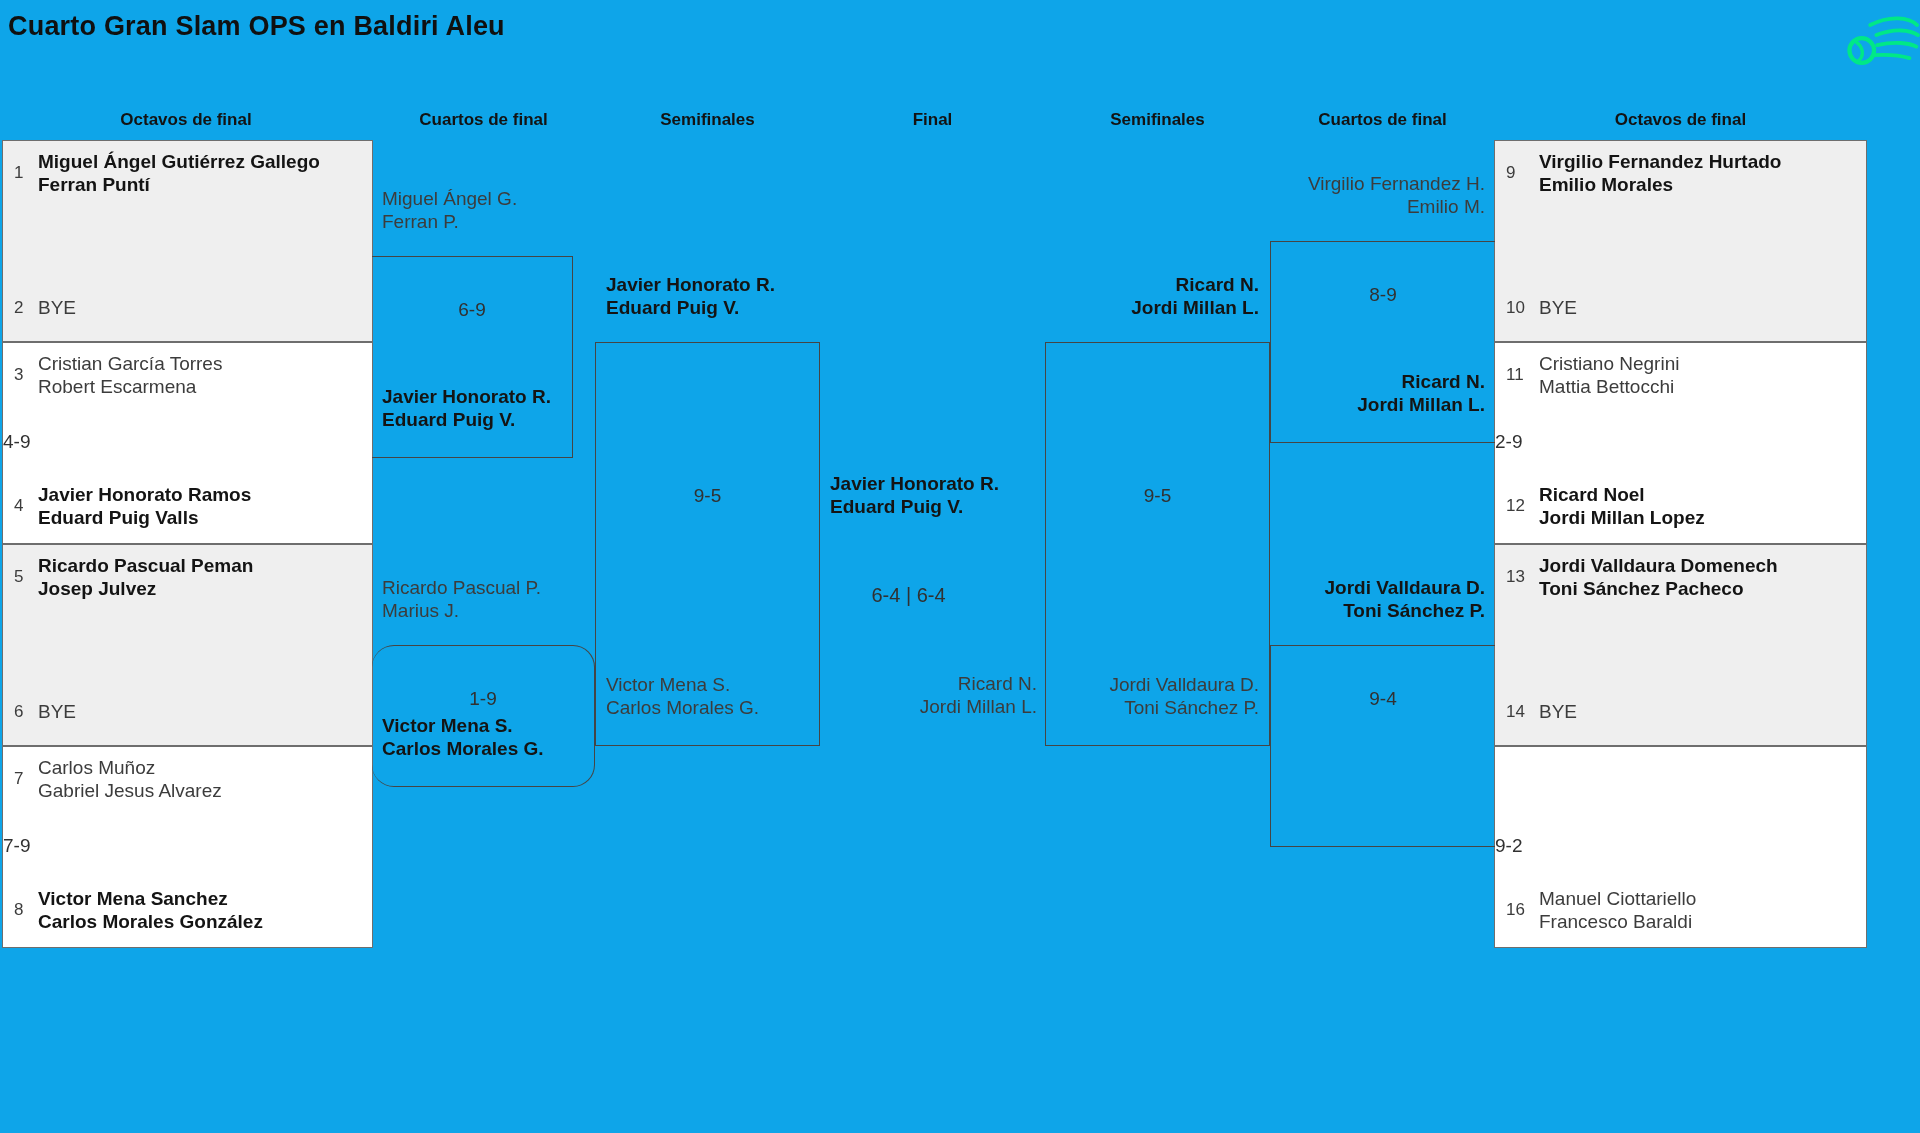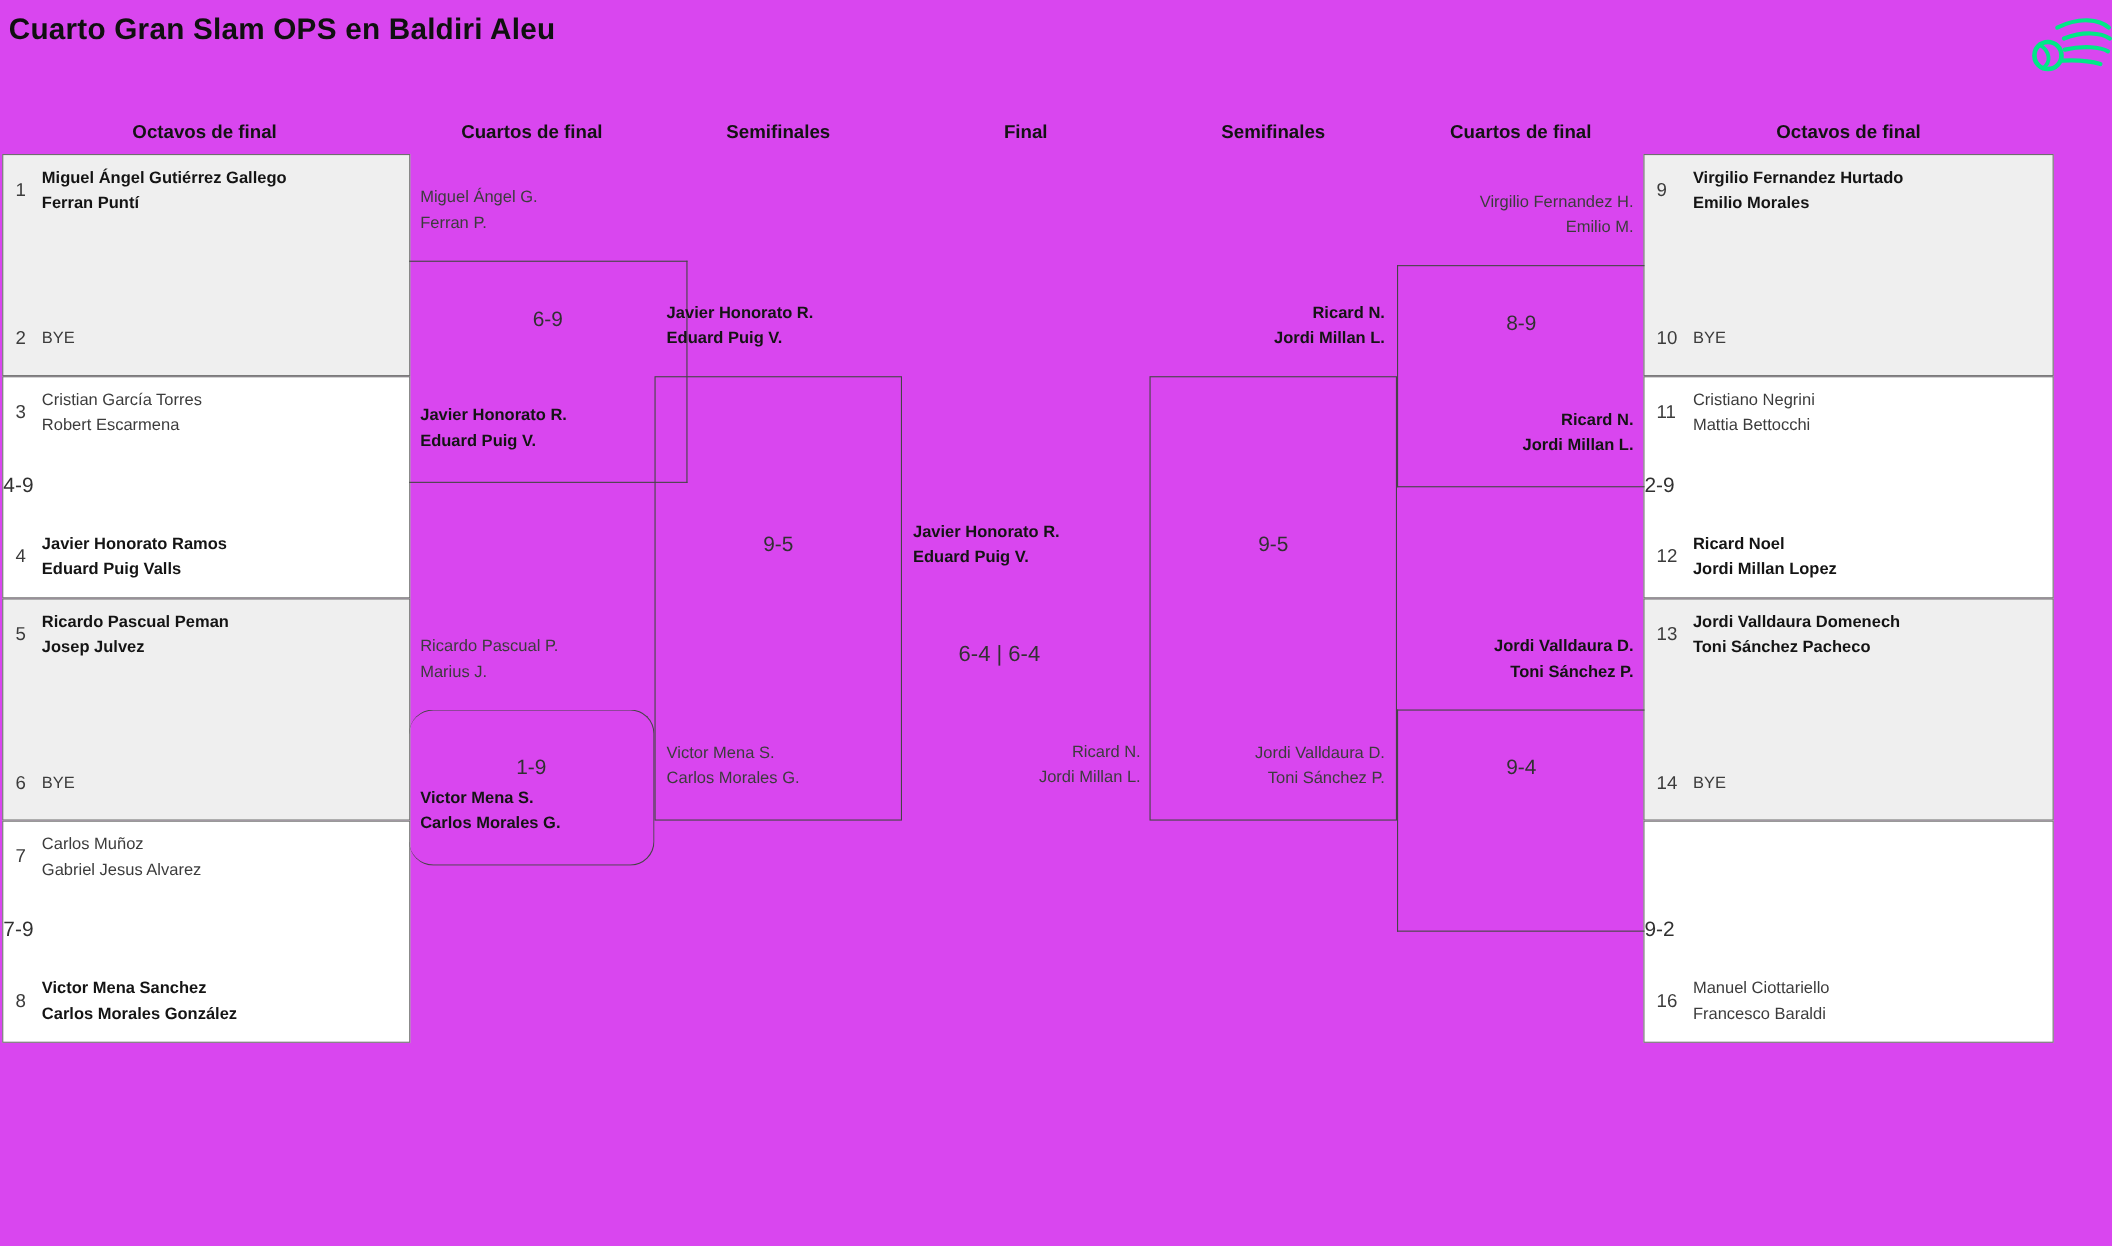--- a/index.html
+++ b/index.html
@@ -1,16 +1,16 @@
 <!DOCTYPE html>
 <html><head>
 <meta charset="utf-8">
 <style>
   html,body{margin:0;padding:0;background:#fff;}
-  .stage{position:relative;width:1920px;height:1133px;background:#d946ef;overflow:hidden;
+  .stage{position:relative;width:1920px;height:1133px;background:#0ea5e9;overflow:hidden;
          font-family:"Liberation Sans",sans-serif;color:#1a1a1a;}
 
   .title{position:absolute;left:8px;top:8px;font-size:27px;line-height:37px;
          font-weight:600;color:#101010;letter-spacing:.2px;}
 
   .hdr{position:absolute;top:110px;text-align:center;font-size:17px;font-weight:600;color:#131313;}
   .h0{left:0;width:372px;}
   .h1{left:372px;width:223px;}
   .h2{left:595px;width:225px;}
   .h3{left:820px;width:225px;}
@@ -23,30 +23,30 @@
        background:#fff;box-sizing:border-box;}
   .box.g{background:#efefef;}
   .box.r{left:1494px;width:373px;}
 
   .trow{position:absolute;left:11px;right:8px;display:flex;align-items:center;gap:9px;}
   .trow.top{top:9px;}
   .trow.bot{bottom:14px;}
   .trow.bye{bottom:22px;}
   .seed{font-size:17px;color:#3c3c3c;min-width:15px;flex:none;}
   .box.r .seed{min-width:24px;}
-  .tname{font-size:15px;line-height:23px;color:#3c3c3c;}
+  .tname{font-size:19px;line-height:23px;color:#3c3c3c;}
   .bteam{font-weight:700;color:#141414;}
   .bscore{position:absolute;left:0;right:0;top:50%;transform:translateY(-55%);
           text-align:left;font-size:19px;color:#313131;}
 
   
   .rect{position:absolute;box-sizing:border-box;border:1px solid #454545;}
   .rect.oL{border-left:none;}
   .rect.oR{border-right:none;}
-  .qfL0{left:372px;top:237px;width:253px;height:202px;}
+  .qfL0{left:372px;top:256px;width:201px;height:202px;}
   .qfL1{left:372px;top:645px;width:223px;height:142px;border-radius:22px;}
   .qfR0{left:1270px;top:241px;width:225px;height:202px;}
   .qfR1{left:1270px;top:645px;width:225px;height:202px;}
   .sfL{left:595px;top:342px;width:225px;height:404px;}
   .sfR{left:1045px;top:342px;width:225px;height:404px;}
 
   .above{position:absolute;bottom:100%;margin-bottom:24px;left:10px;right:10px;}
   .insideB{position:absolute;bottom:26px;left:10px;right:10px;}
   .al{text-align:left;} .ar{text-align:right;}
   .rscore{position:absolute;left:0;right:0;top:42px;text-align:center;font-size:19px;color:#313131;}

